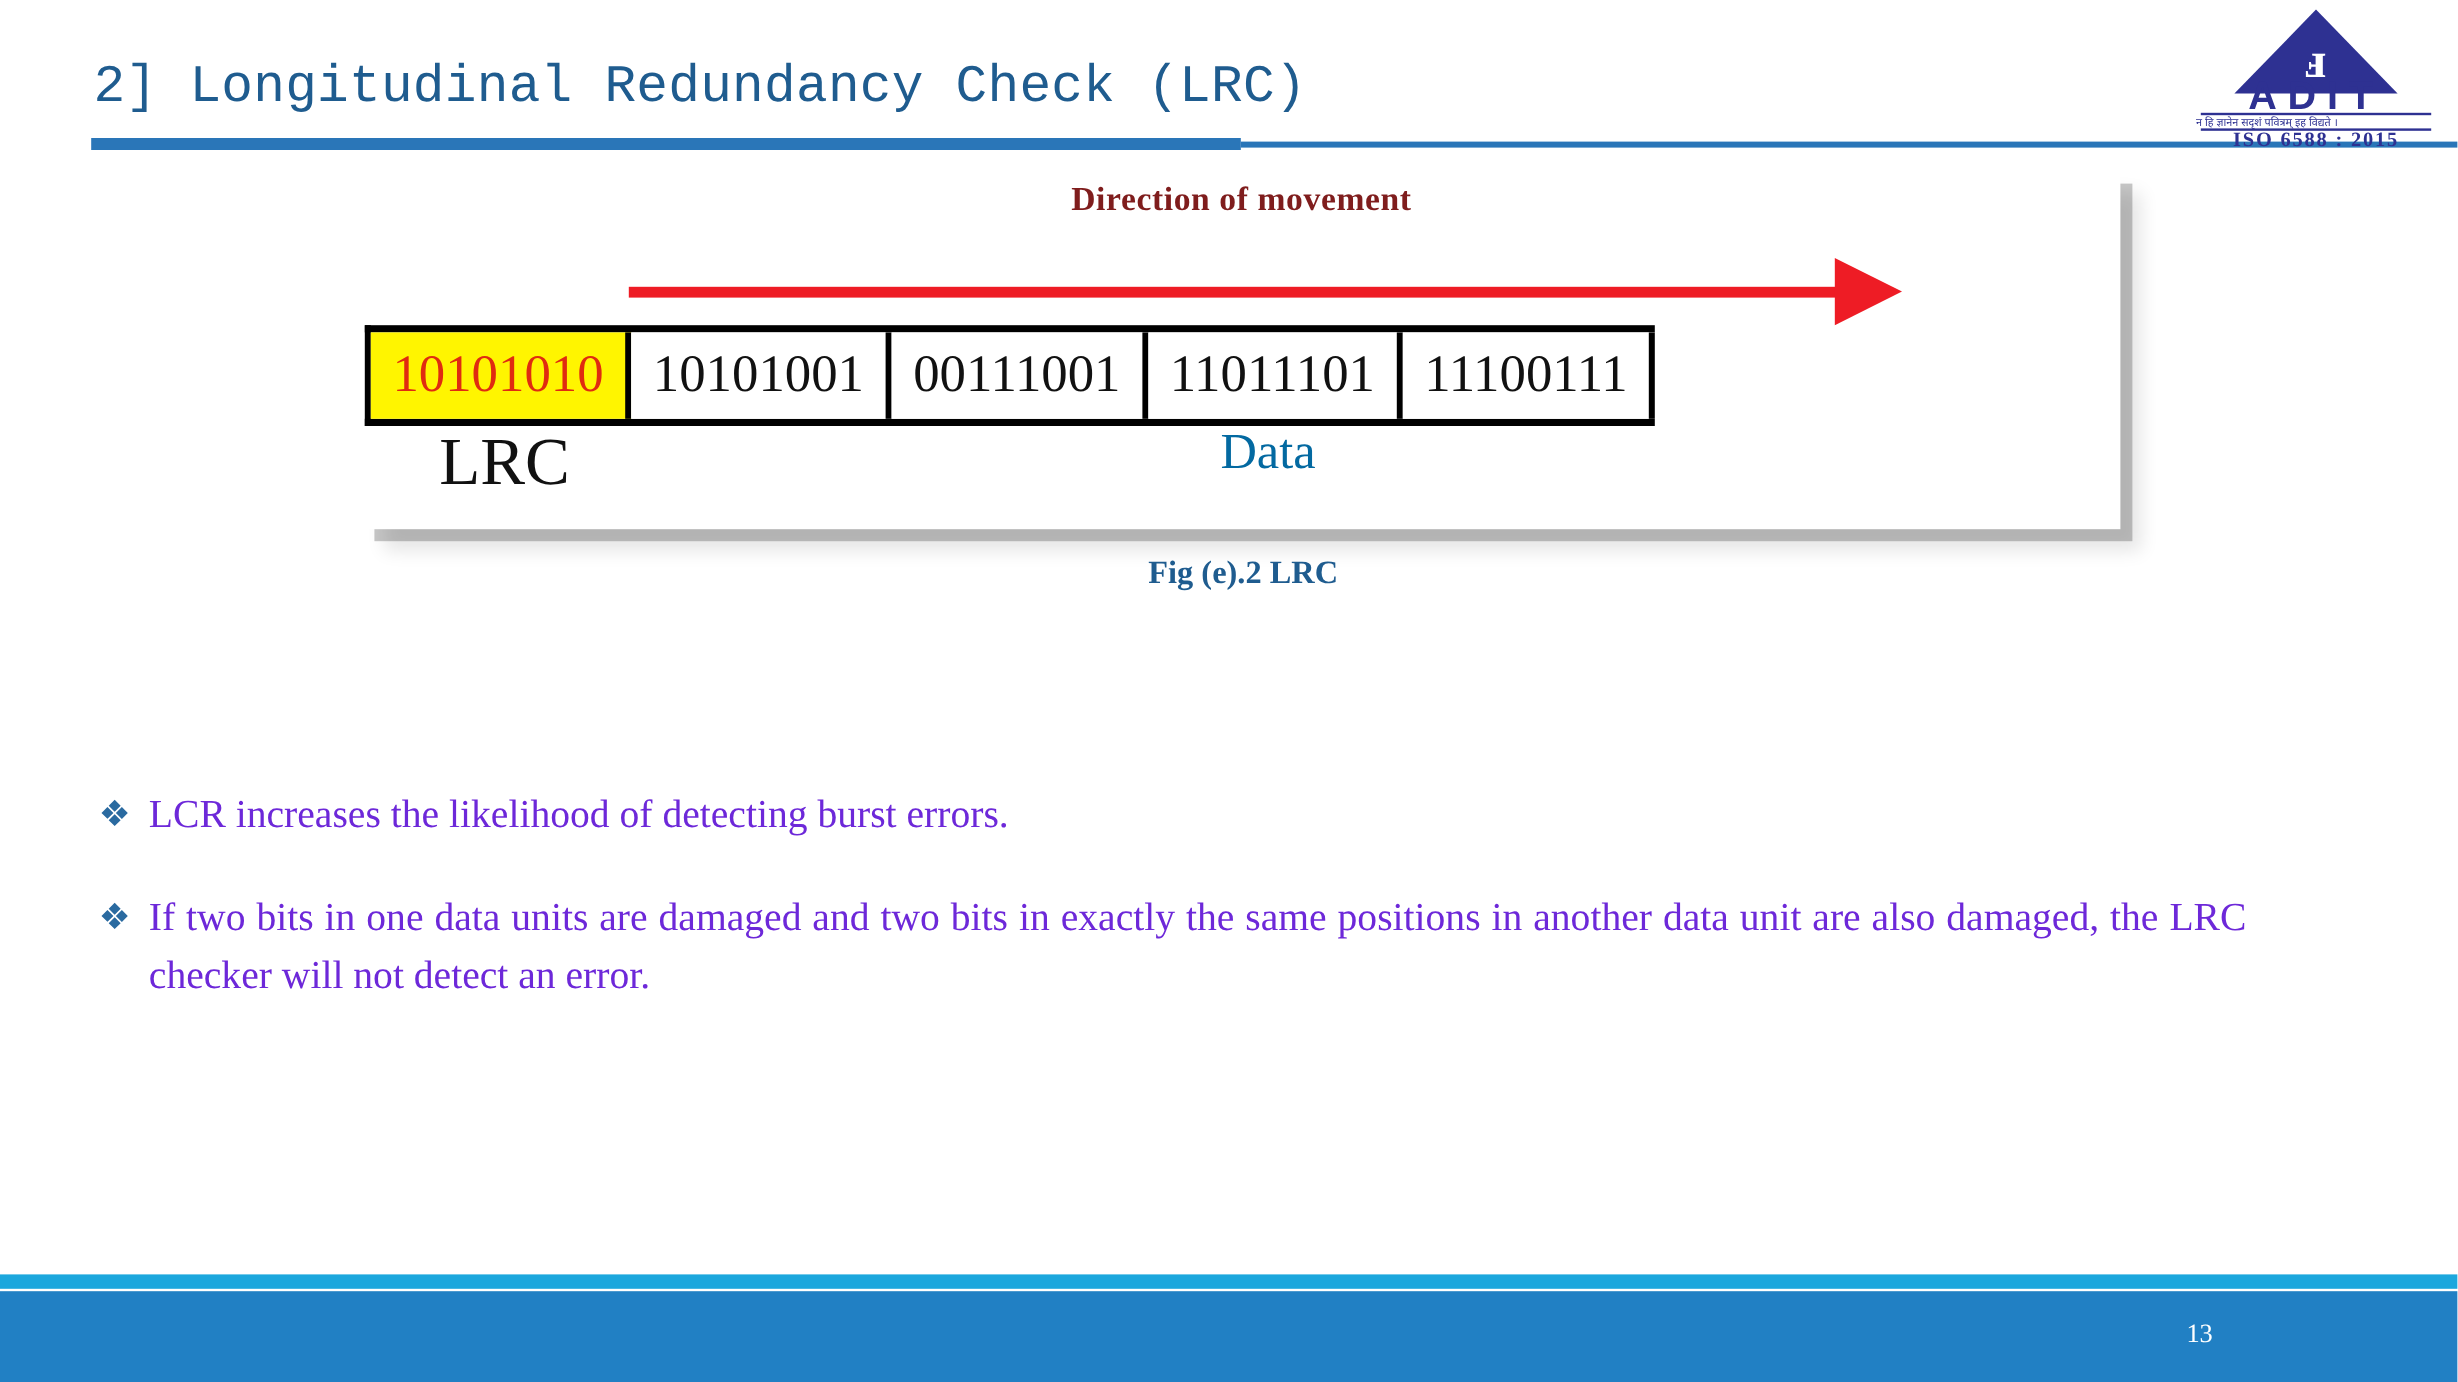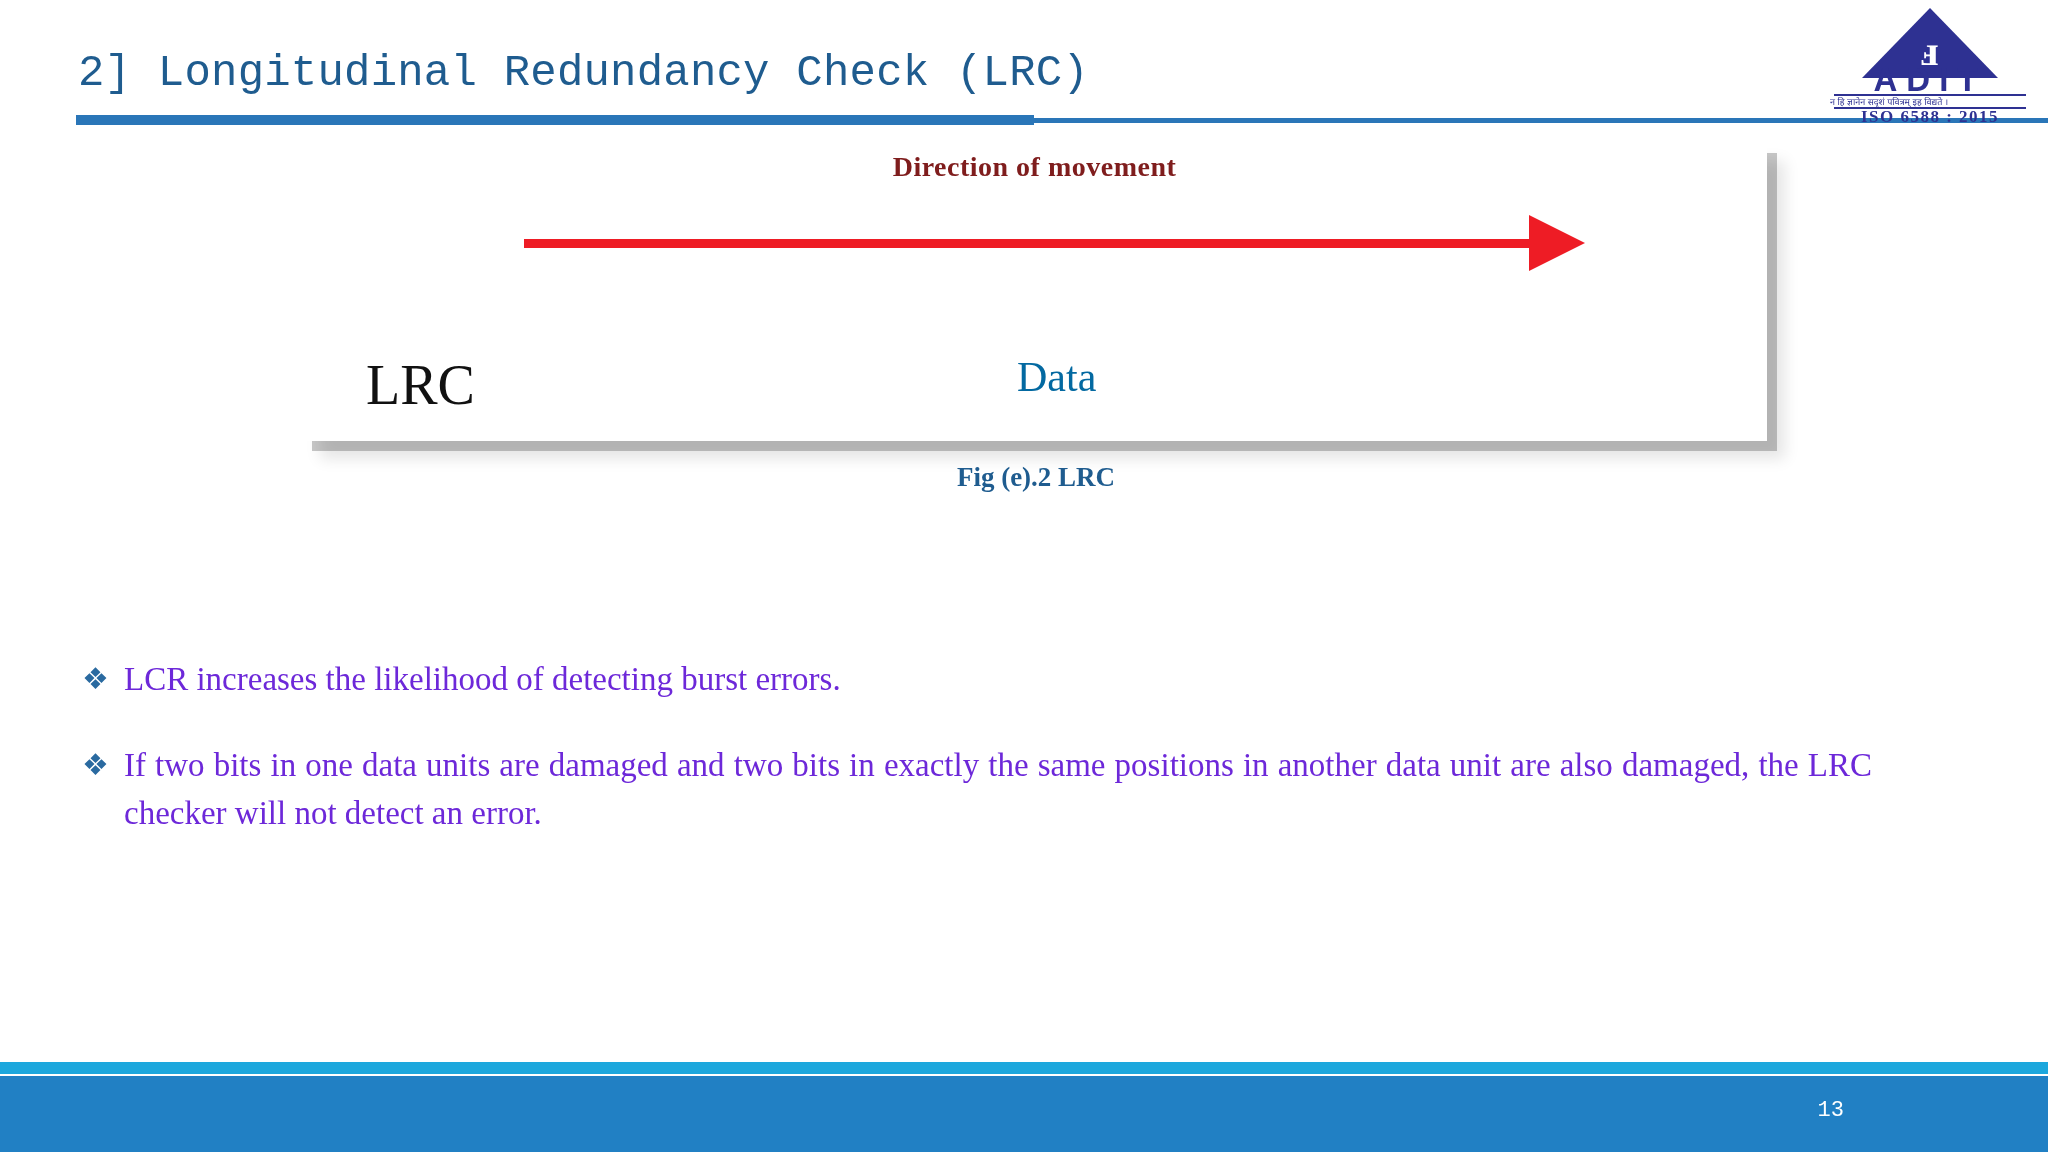--- a/index.html
+++ b/index.html
@@ -284,21 +284,21 @@
     top: 1076px;
     width: 2048px;
     height: 76px;
     background: #2180C4;
   }
   #page-number {
     position: absolute;
     right: 204px;
     top: 1098px;
     color: #ffffff;
-    font-family: Liberation Mono, monospace;
+    font-family: Liberation Serif, serif;
     font-size: 22px;
   }
 </style>
 </head>
 <body>
 
 <div id="slide-title">2] Longitudinal Redundancy Check (LRC)</div>
 <div id="title-rule-thick"></div>
 <div id="title-rule-thin"></div>
 
@@ -313,20 +313,27 @@
   <div class="logo-rule-b"></div>
   <div class="logo-iso">ISO  6588 : 2015</div>
 </div>
 
 <div id="figure-image">
   <div id="direction-label">Direction of movement</div>
   <div id="arrow-wrap">
     <div id="arrow-shaft"></div>
     <div id="arrow-head"></div>
   </div>
+  <div id="bit-row">
+      <div class="bit-cell lrc">10101010</div>
+      <div class="bit-cell">10101001</div>
+      <div class="bit-cell">00111001</div>
+      <div class="bit-cell">11011101</div>
+      <div class="bit-cell">11100111</div>
+    </div>
   <div id="label-row">
     <div id="label-lrc">LRC</div>
     <div id="label-data">Data</div>
   </div>
 </div>
 
 <div id="figure-caption">Fig (e).2 LRC</div>
 
 <div id="bullet-list">
     <div class="bullet-item">

